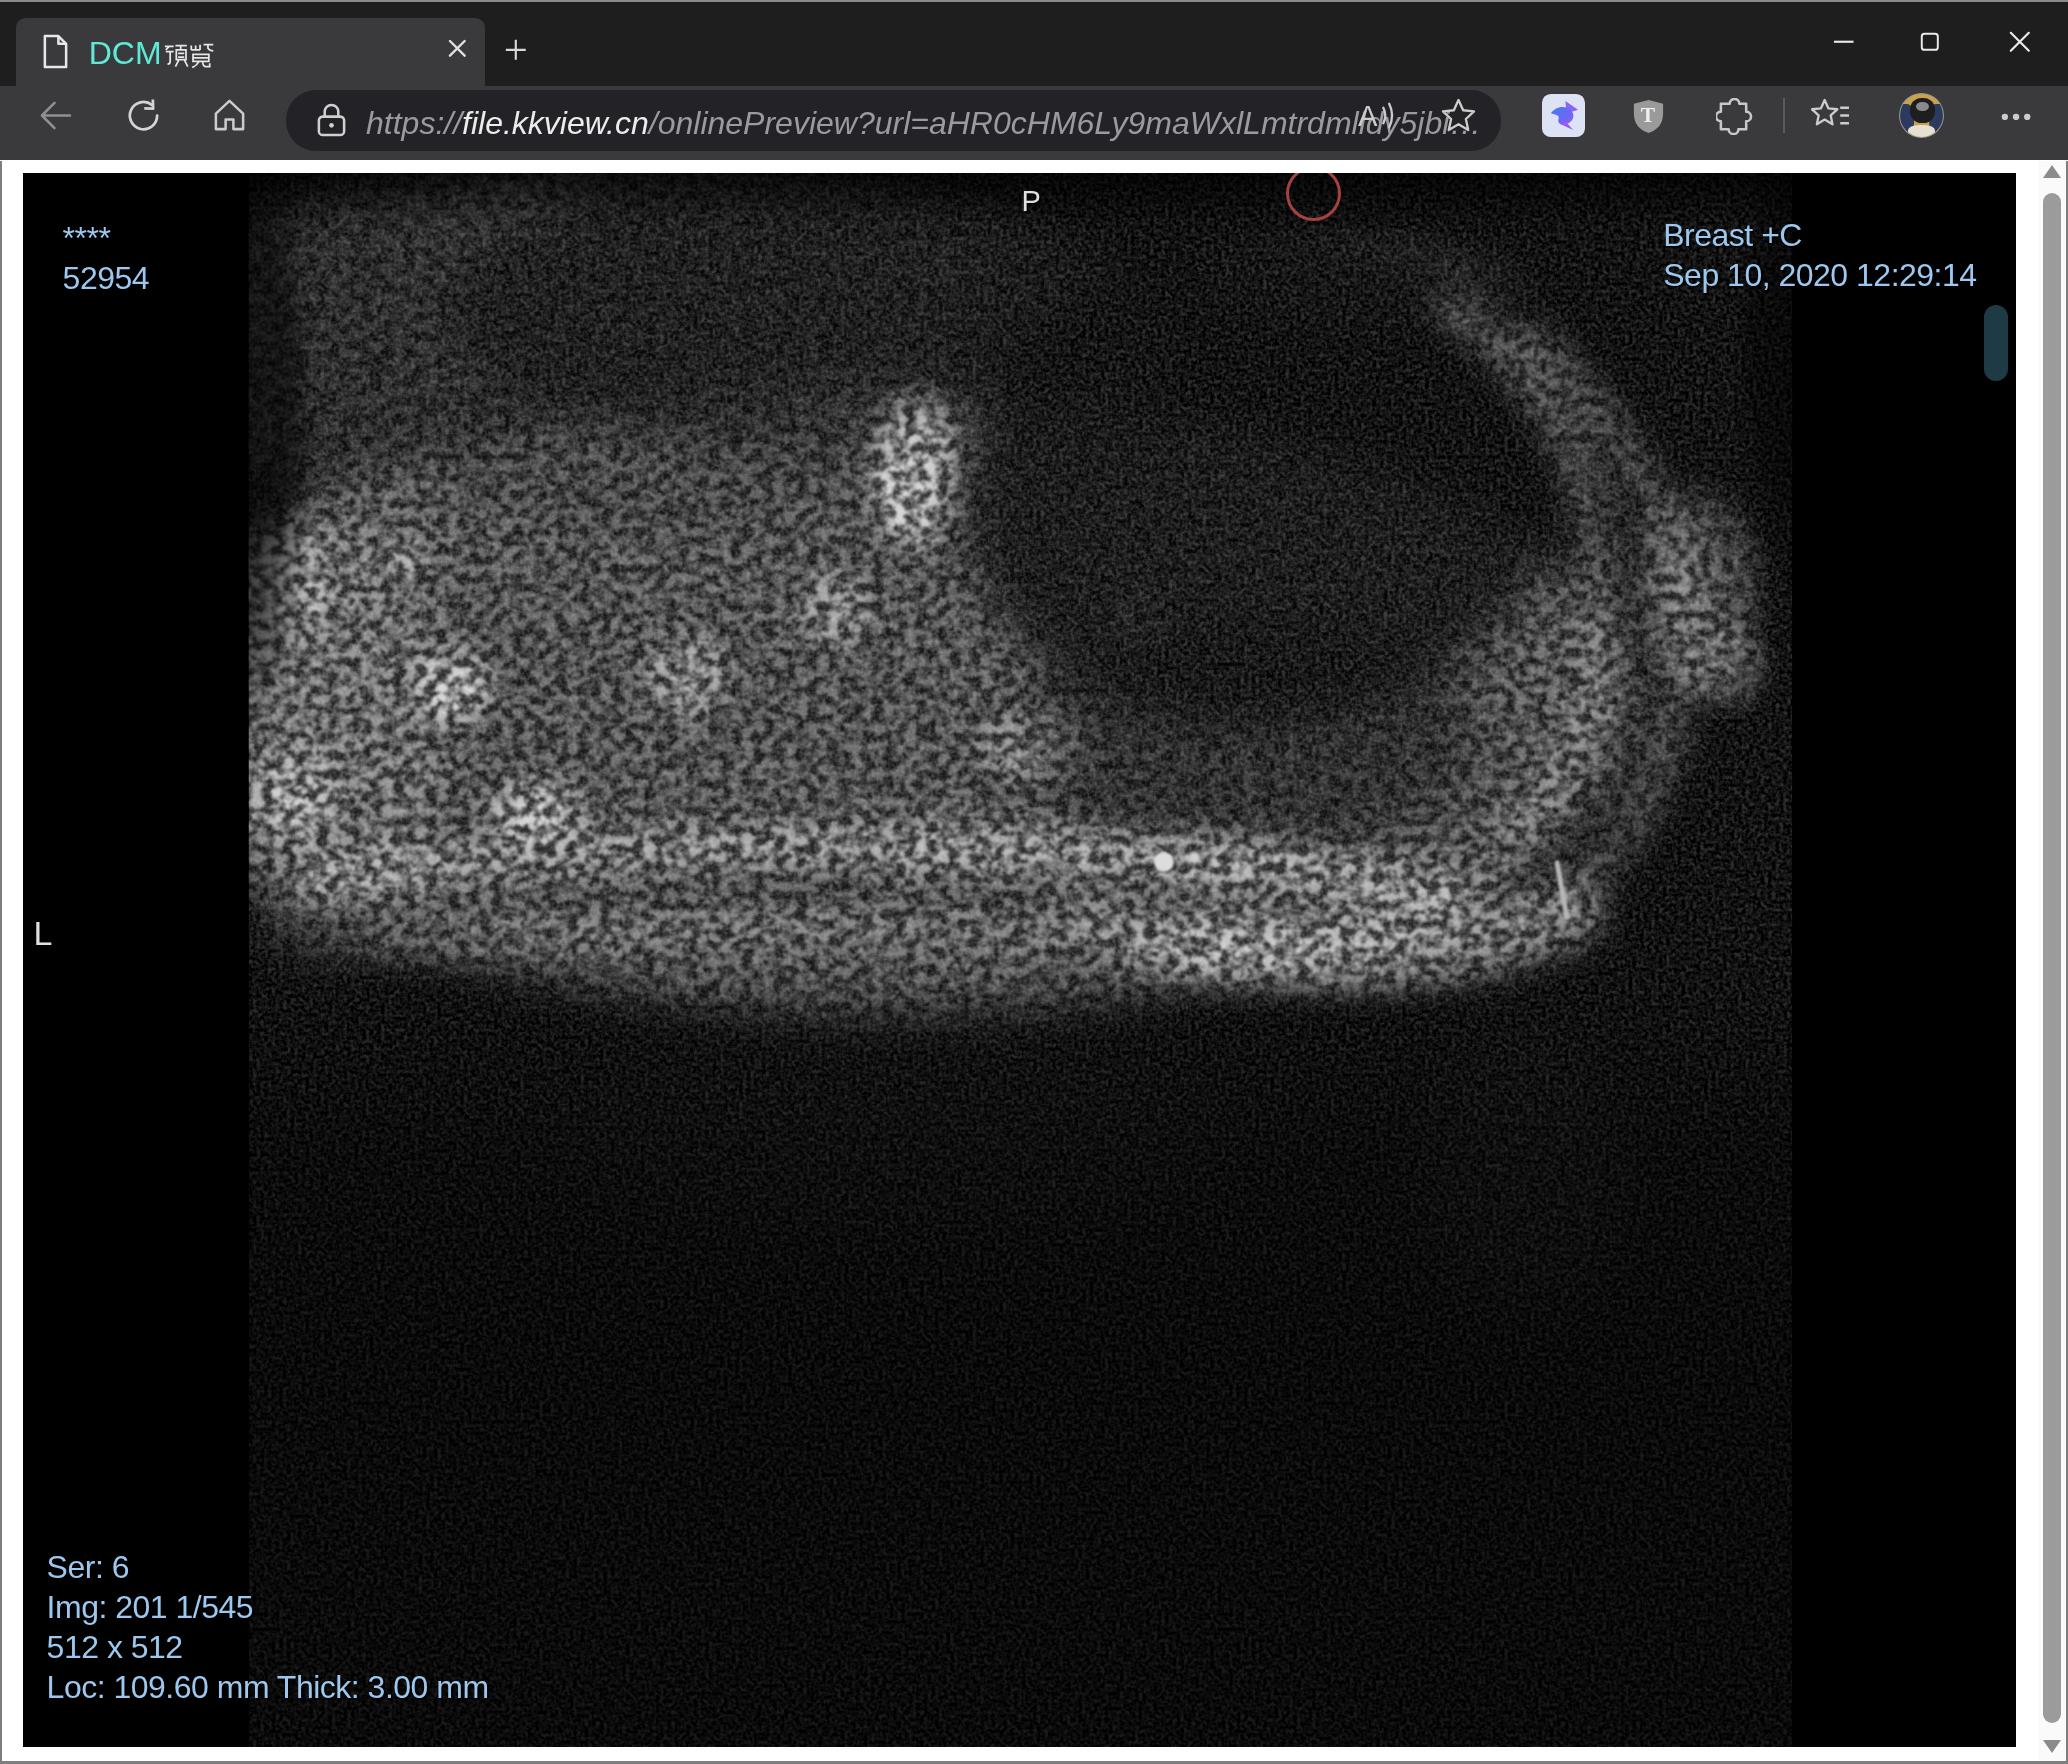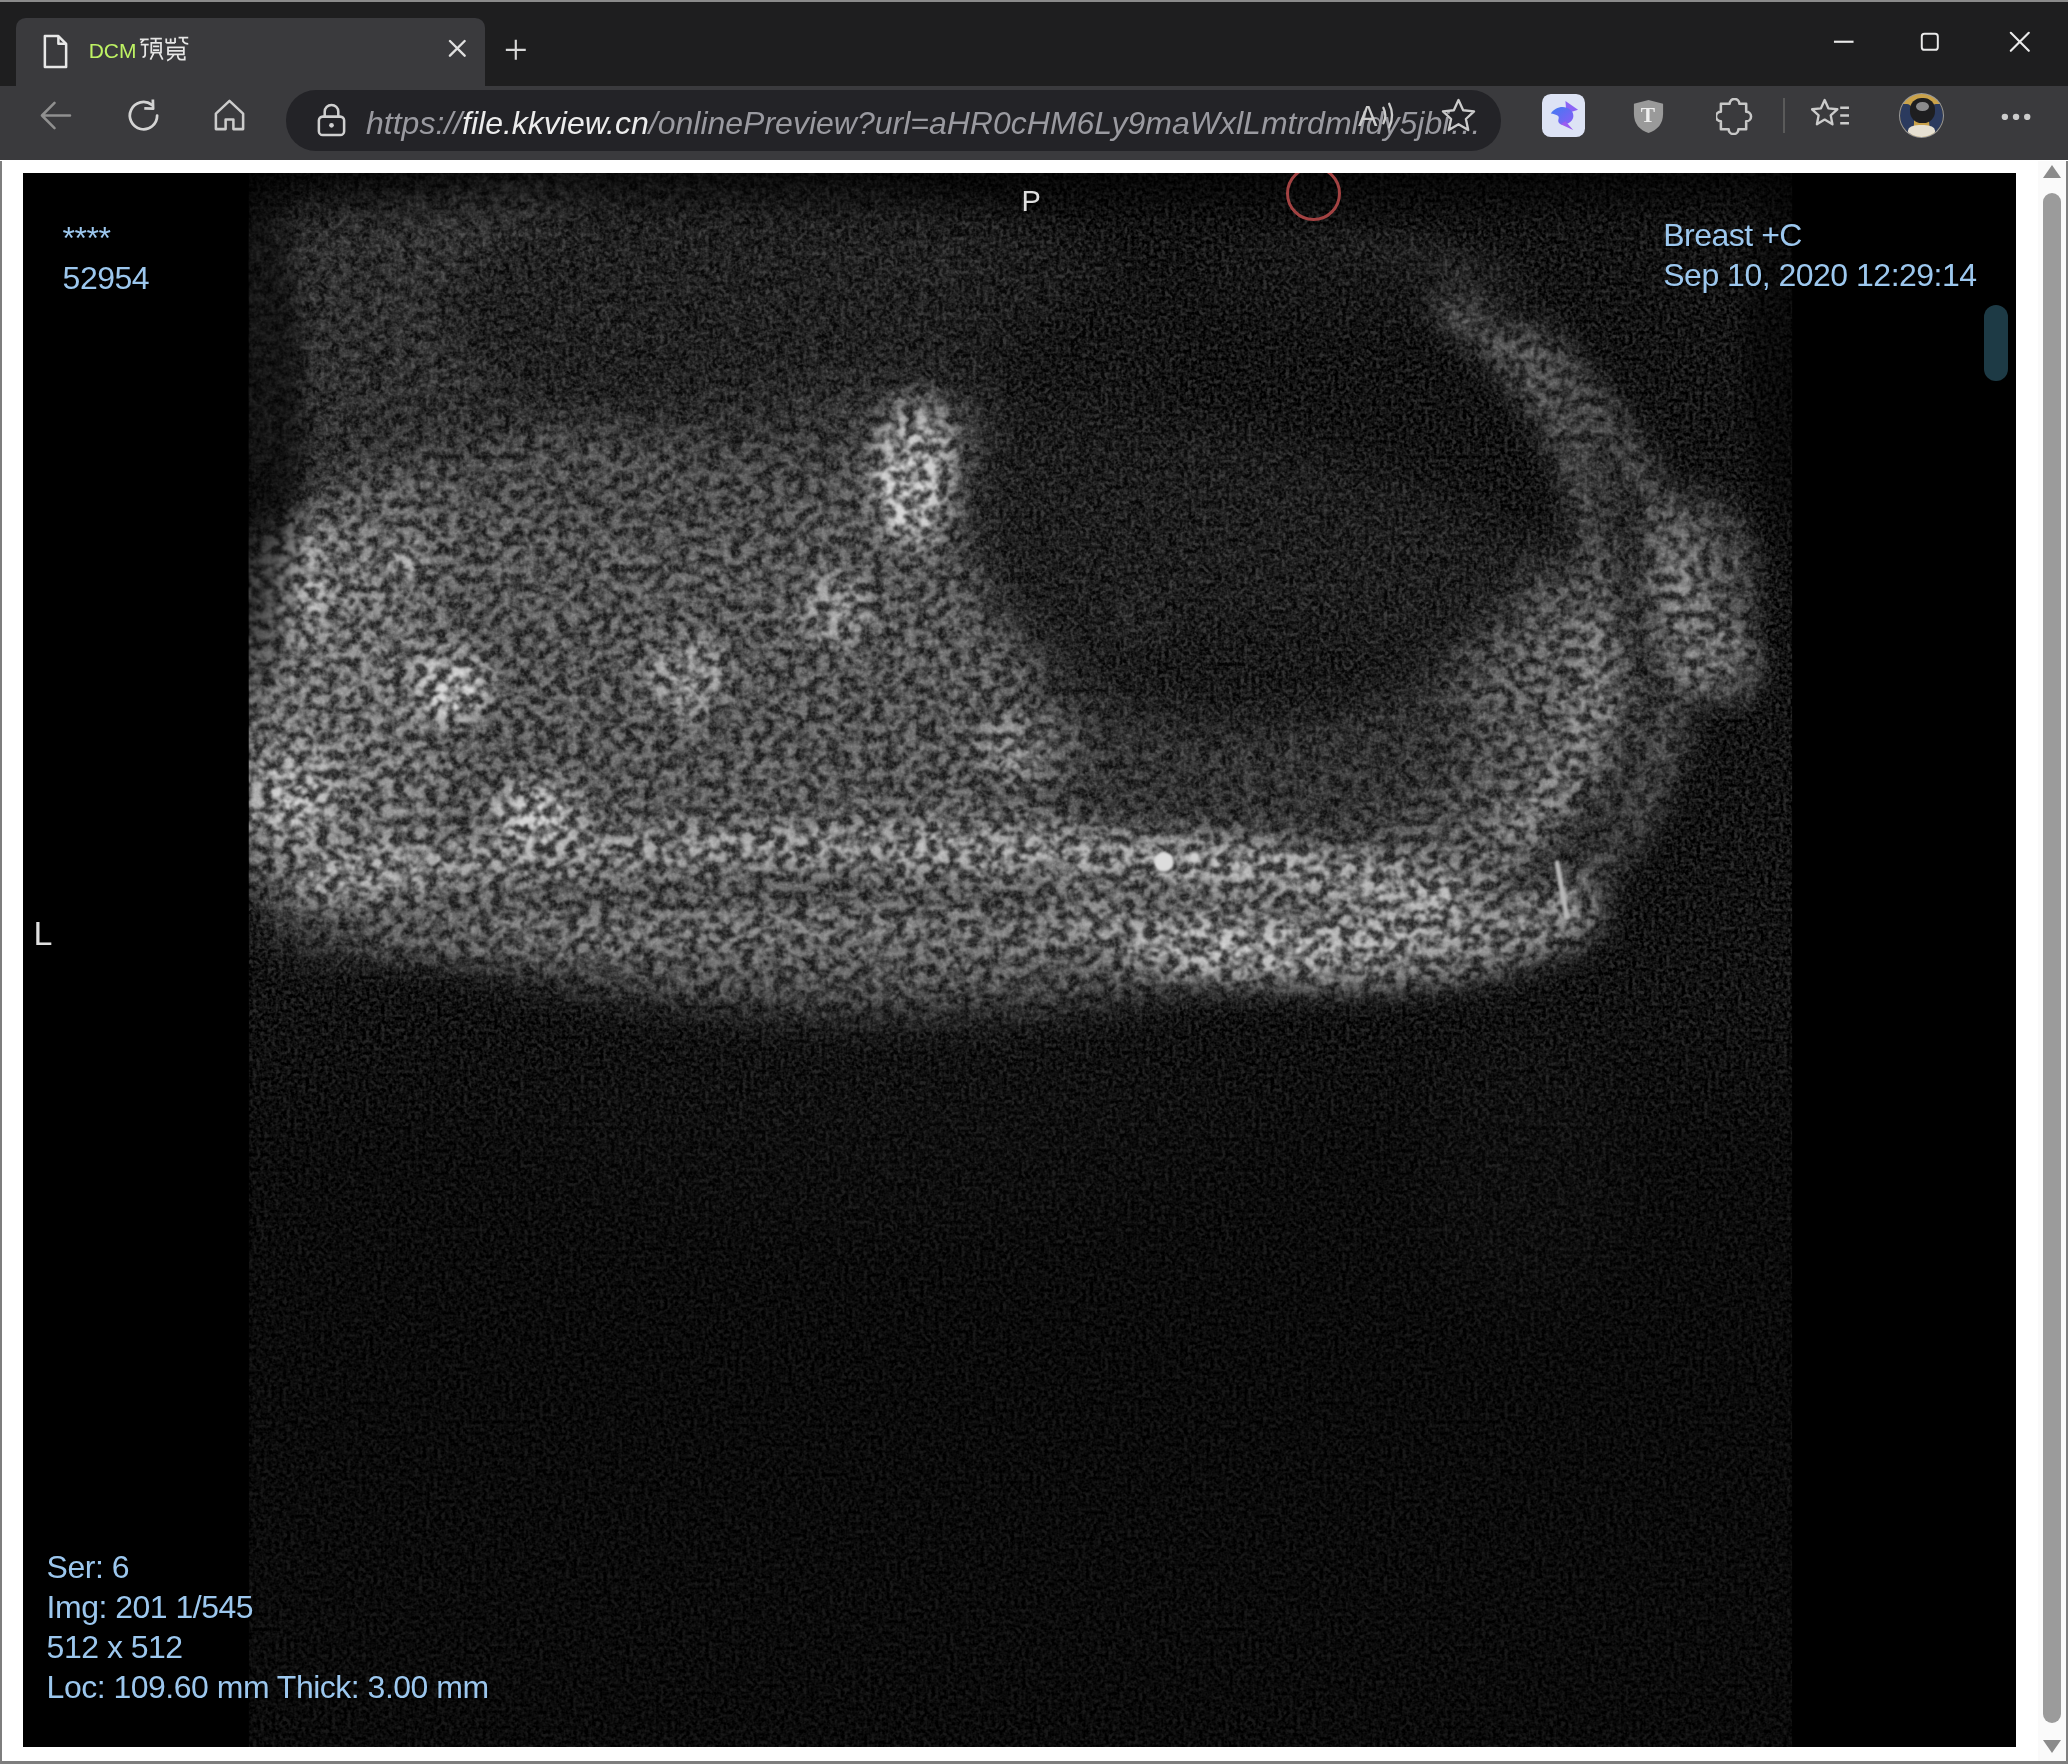--- a/index.html
+++ b/index.html
@@ -1,20 +1,20 @@
 <!DOCTYPE html>
 <html><head>
 <meta charset="utf-8">
 <style>
 html,body{margin:0;padding:0;width:2068px;height:1764px;overflow:hidden;background:#fff;font-family:"Liberation Sans",sans-serif;}
 #win{position:absolute;left:0;top:0;width:2068px;height:1764px;}
 #topline{position:absolute;left:0;top:0;width:2068px;height:2px;background:#8a8a8a;}
 #titlebar{position:absolute;left:0;top:2px;width:2068px;height:84px;background:#1e1e1f;}
 #tab{position:absolute;left:15.7px;top:15.7px;width:469px;height:69px;background:#3a3a3d;border-radius:9.8px 9.8px 0 0;}
-#tabtitle{position:absolute;left:73px;top:17.6px;font-size:21px;color:#bef264;}
+#tabtitle{position:absolute;left:73px;top:17.6px;font-size:32px;color:#5eead4;}
 #navbar{position:absolute;left:0;top:86px;width:2068px;height:74px;background:#3a3a3d;}
 #pill{position:absolute;left:286px;top:3.9px;width:1215px;height:61px;border-radius:30px;background:#232327;overflow:hidden;}
 #urltext{position:absolute;left:80px;top:14.7px;font-size:32px;color:#9a9aa0;white-space:nowrap;font-style:italic;}
 #urltext b{font-weight:normal;color:#ececec;}
 #page{position:absolute;left:2px;top:161px;width:2064px;height:1601px;background:#fff;}
 #canvas{position:absolute;left:20.6px;top:11.8px;width:1993px;height:1574px;background:#000;overflow:hidden;}
 .ov{position:absolute;color:#9cc7ee;font-size:32px;line-height:40px;letter-spacing:-0.5px;text-shadow:2px 2px 2px rgba(0,0,0,0.85);}
 .wh{color:#dfdfdf;}
 #redcirc{position:absolute;left:1263px;top:-6.9px;width:55px;height:55px;border:3.9px solid #a24242;border-radius:50%;box-sizing:border-box;}
 #tealpill{position:absolute;left:1961px;top:132px;width:24.5px;height:76px;border-radius:12.7px;background:#1d3a45;}

